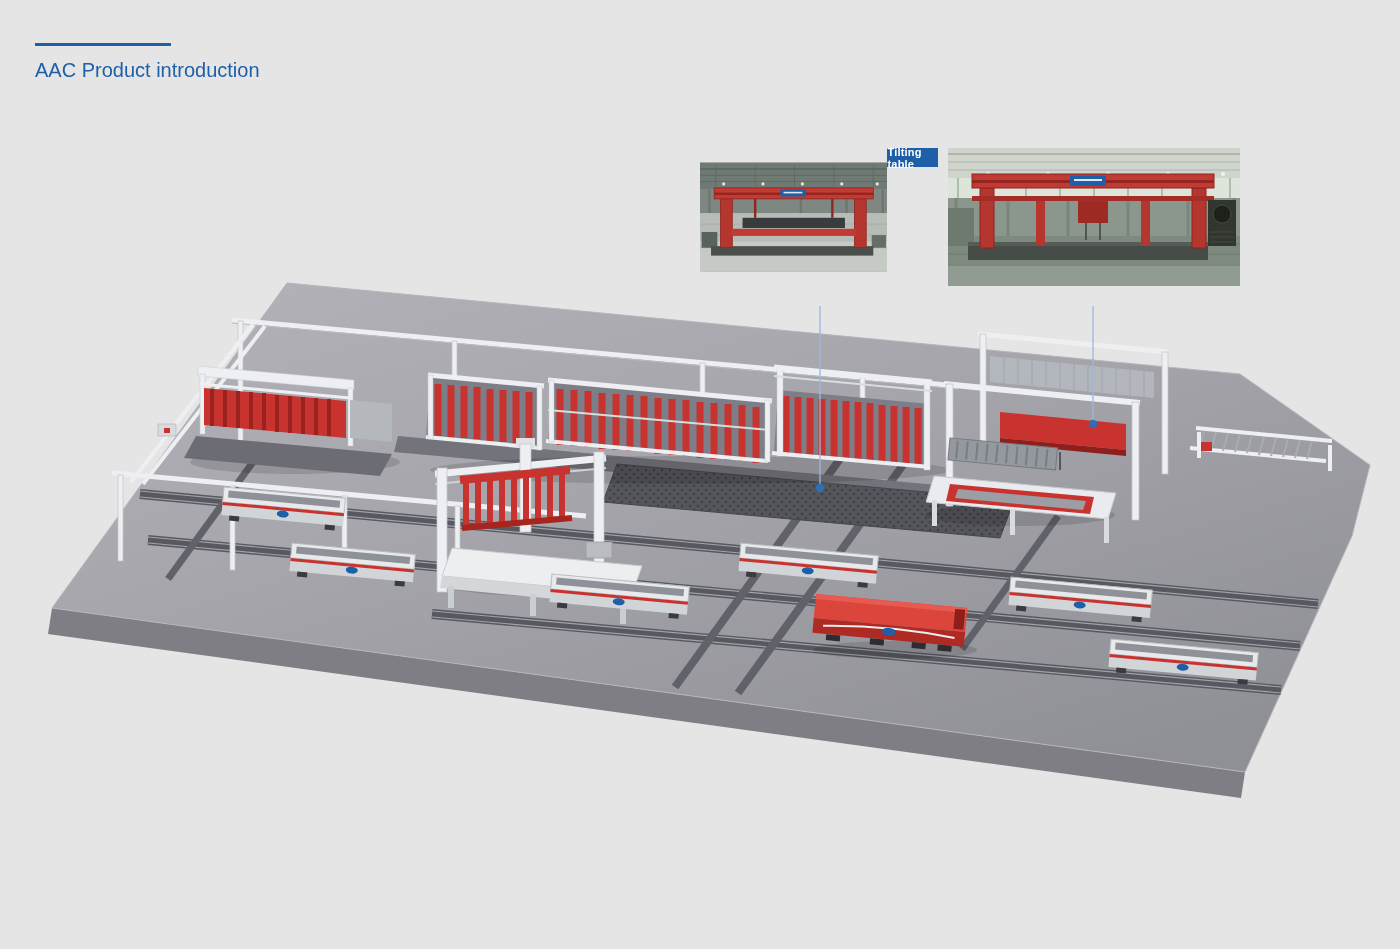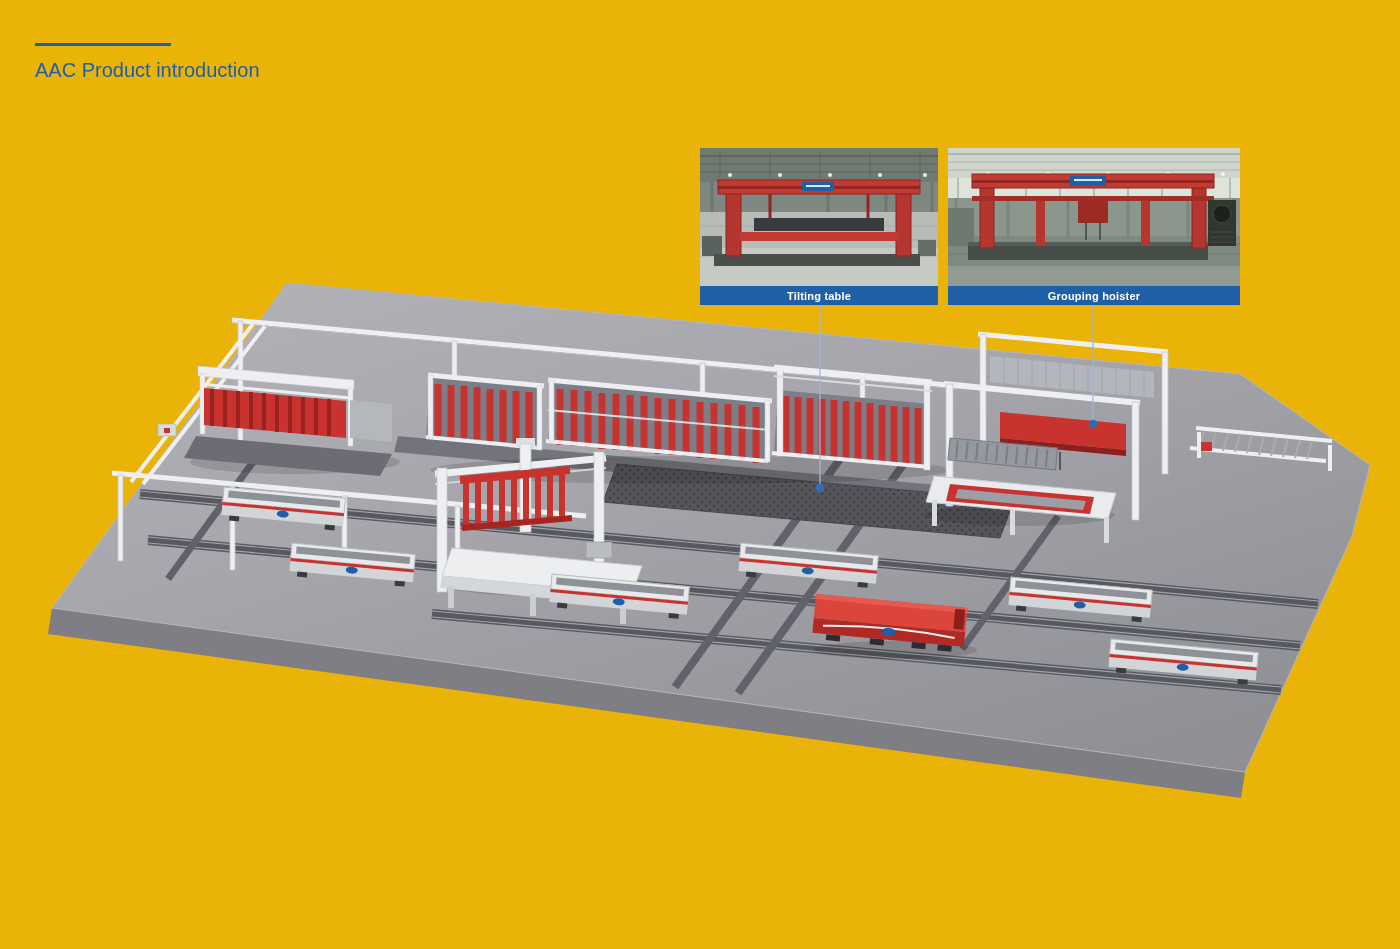--- a/index.html
+++ b/index.html
@@ -1,23 +1,23 @@
 <!DOCTYPE html>
 <html><head>
 <meta charset="utf-8">
 <style>
   html,body{margin:0;padding:0;background:#ffffff;font-family:"Liberation Sans",sans-serif;}
-  .slide{position:relative;width:1400px;height:949px;background:#eab308;overflow:hidden;}
+  .slide{position:relative;width:1400px;height:949px;background:#e5e5e5;overflow:hidden;}
 
   .header-line{position:absolute;left:35px;top:43px;width:136px;height:3px;background:#1e5fa8;}
   .header-title{position:absolute;left:35px;top:59px;font-size:20px;color:#1e5fa8;}
 
   .scene-svg{position:absolute;left:0;top:0;width:1400px;height:949px;}
 
-  .photo-fig{position:absolute;margin:0;display:flex;flex-direction:column;}
+  .photo-fig{position:absolute;margin:0;display:flex;flex-direction:row;}
   #photo1{left:700px;top:148px;width:238px;}
   #photo2{left:948px;top:148px;width:292px;}
   .photo-canvas{display:block;}
   .caption-bar{height:19px;background:#1e5fa8;color:#ffffff;font-size:11px;font-weight:bold;
     letter-spacing:.2px;display:flex;align-items:center;justify-content:center;}
 
   .slide-title{position:absolute;left:104px;top:683px;font-size:34px;color:#2b63ab;letter-spacing:.3px;}
 </style>
 </head>
 <body>
@@ -465,17 +465,16 @@
       <rect x="260" y="52" width="28" height="46" fill="#31372f"></rect>
       <circle cx="274" cy="66" r="9" fill="#1d211c" stroke="#454b42"></circle>
       <g stroke="#454b42">
           <line x1="262" y1="84" x2="286" y2="84"></line>
           <line x1="262" y1="89" x2="286" y2="89"></line>
           <line x1="262" y1="94" x2="286" y2="94"></line>
         </g>
       <rect x="122" y="28" width="36" height="10" fill="#1e5fa8"></rect>
       <rect x="126" y="31" width="28" height="2" fill="#dfe8f4"></rect>
     </svg>
-    <figcaption class="caption-bar">Grouping hoister</figcaption>
   </figure>
 
 
 </div>
 
 </body></html>

